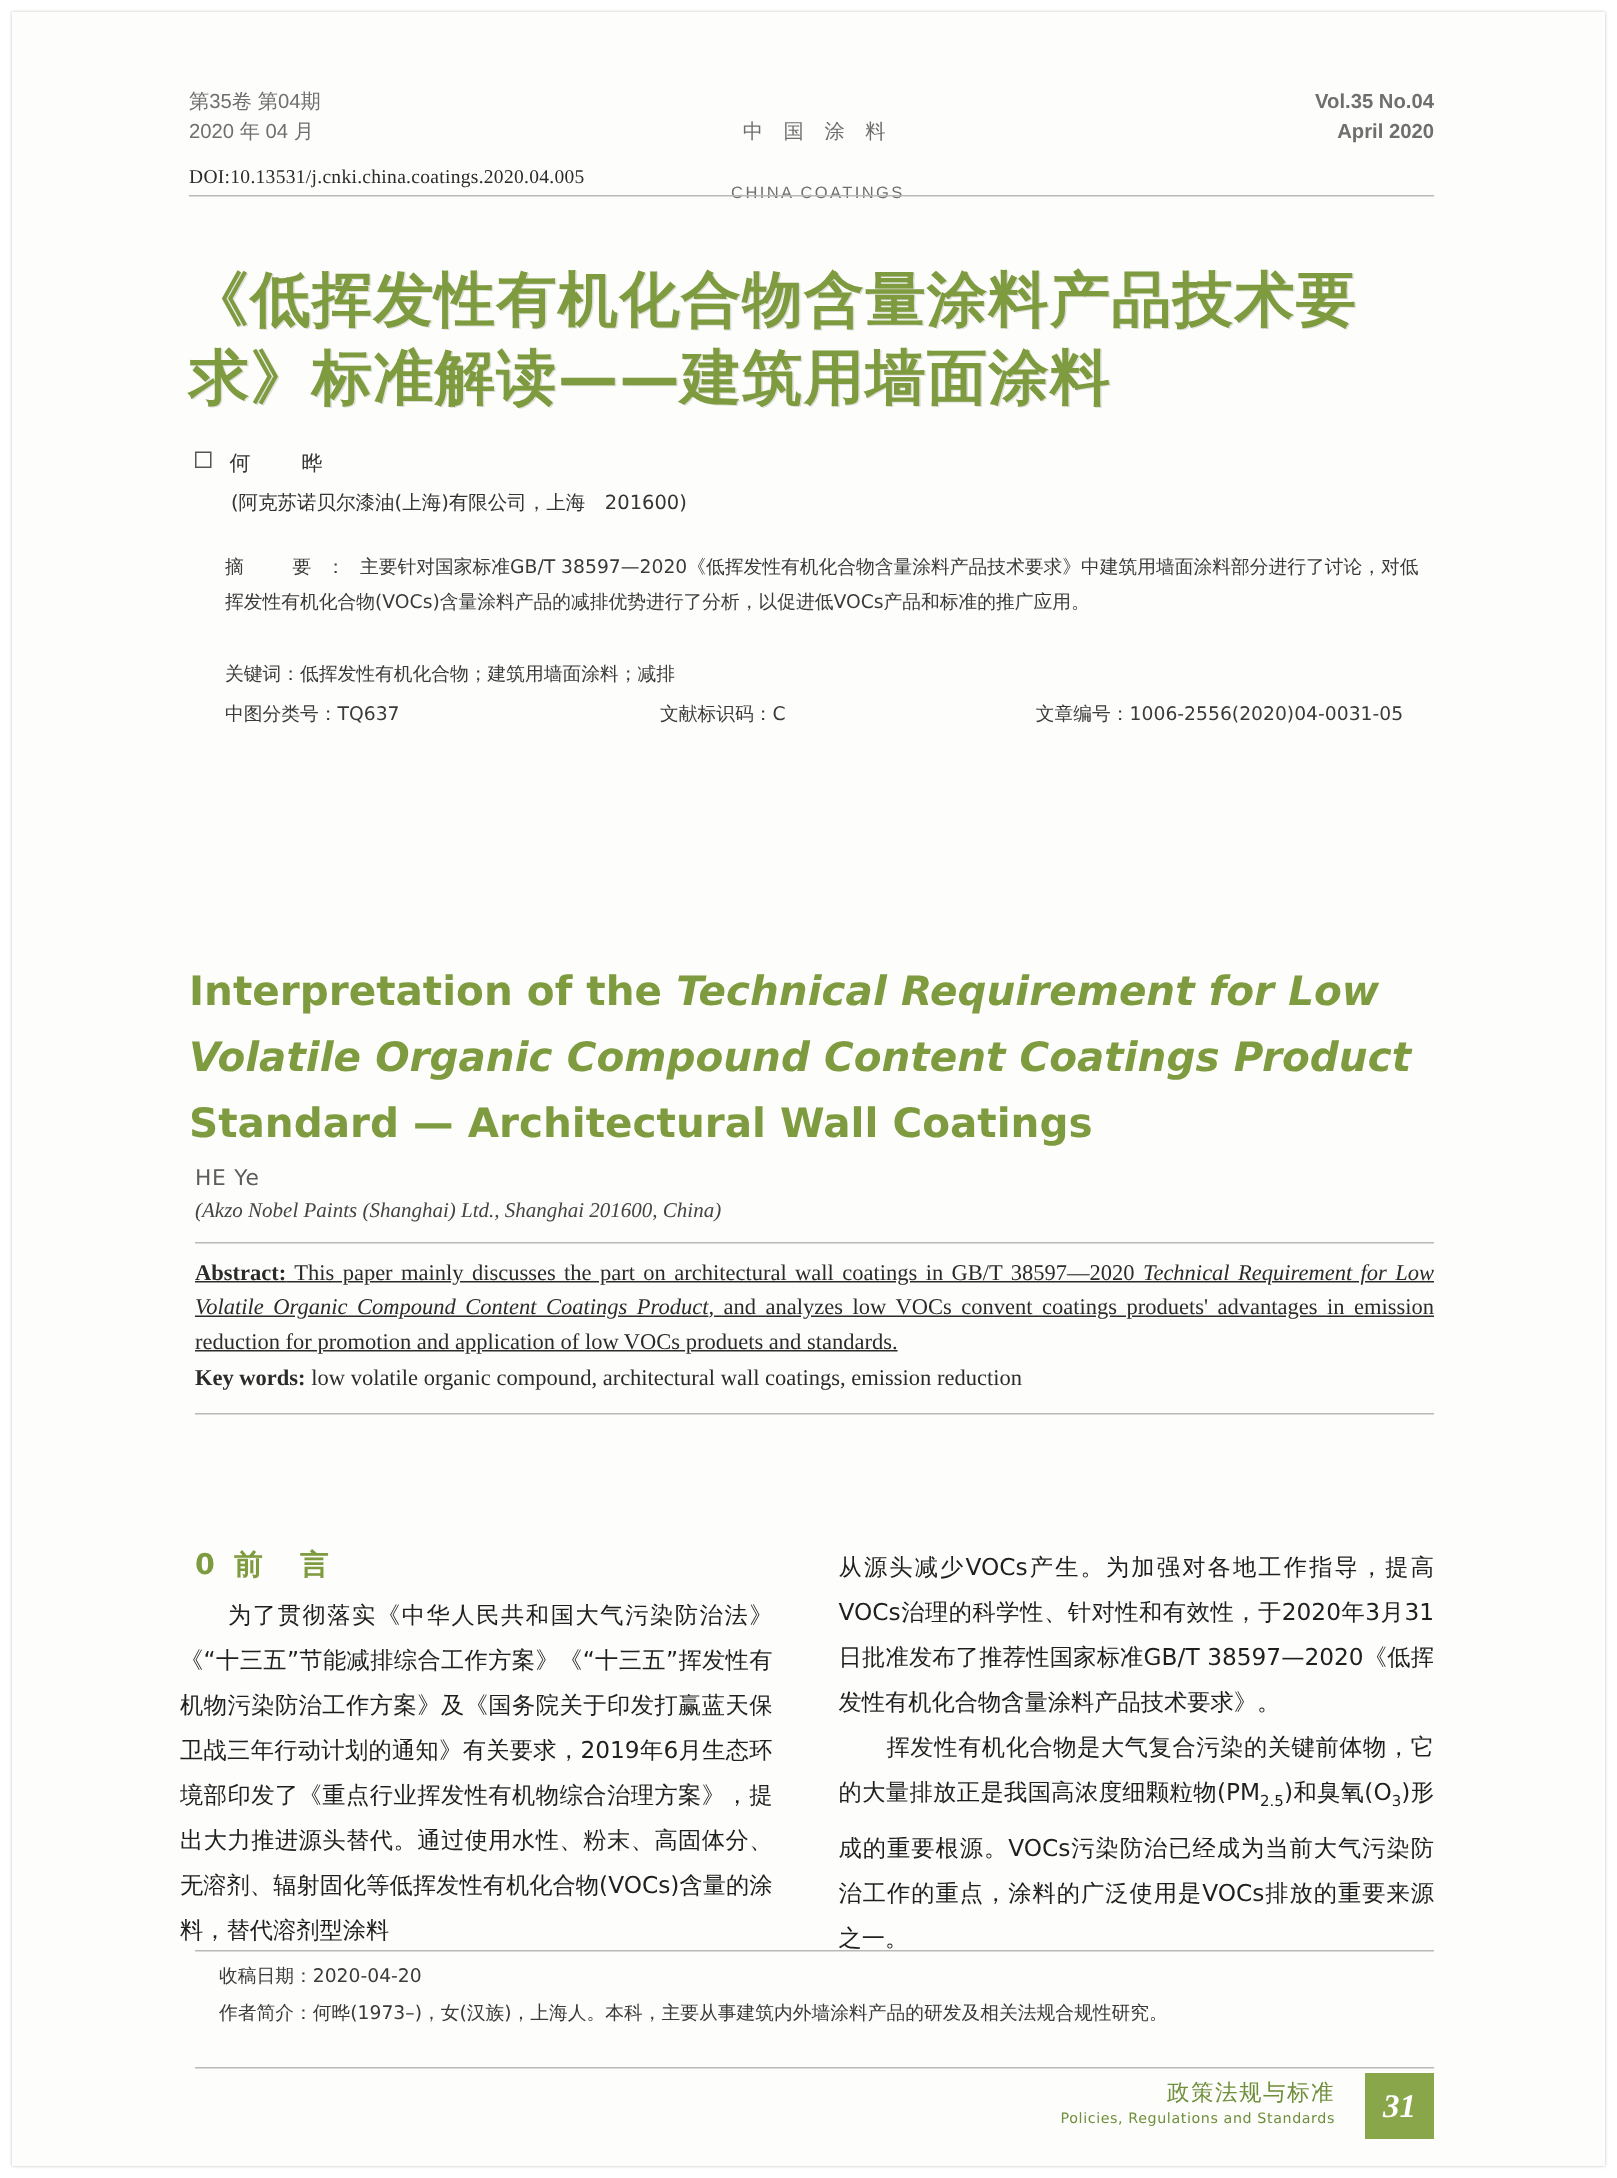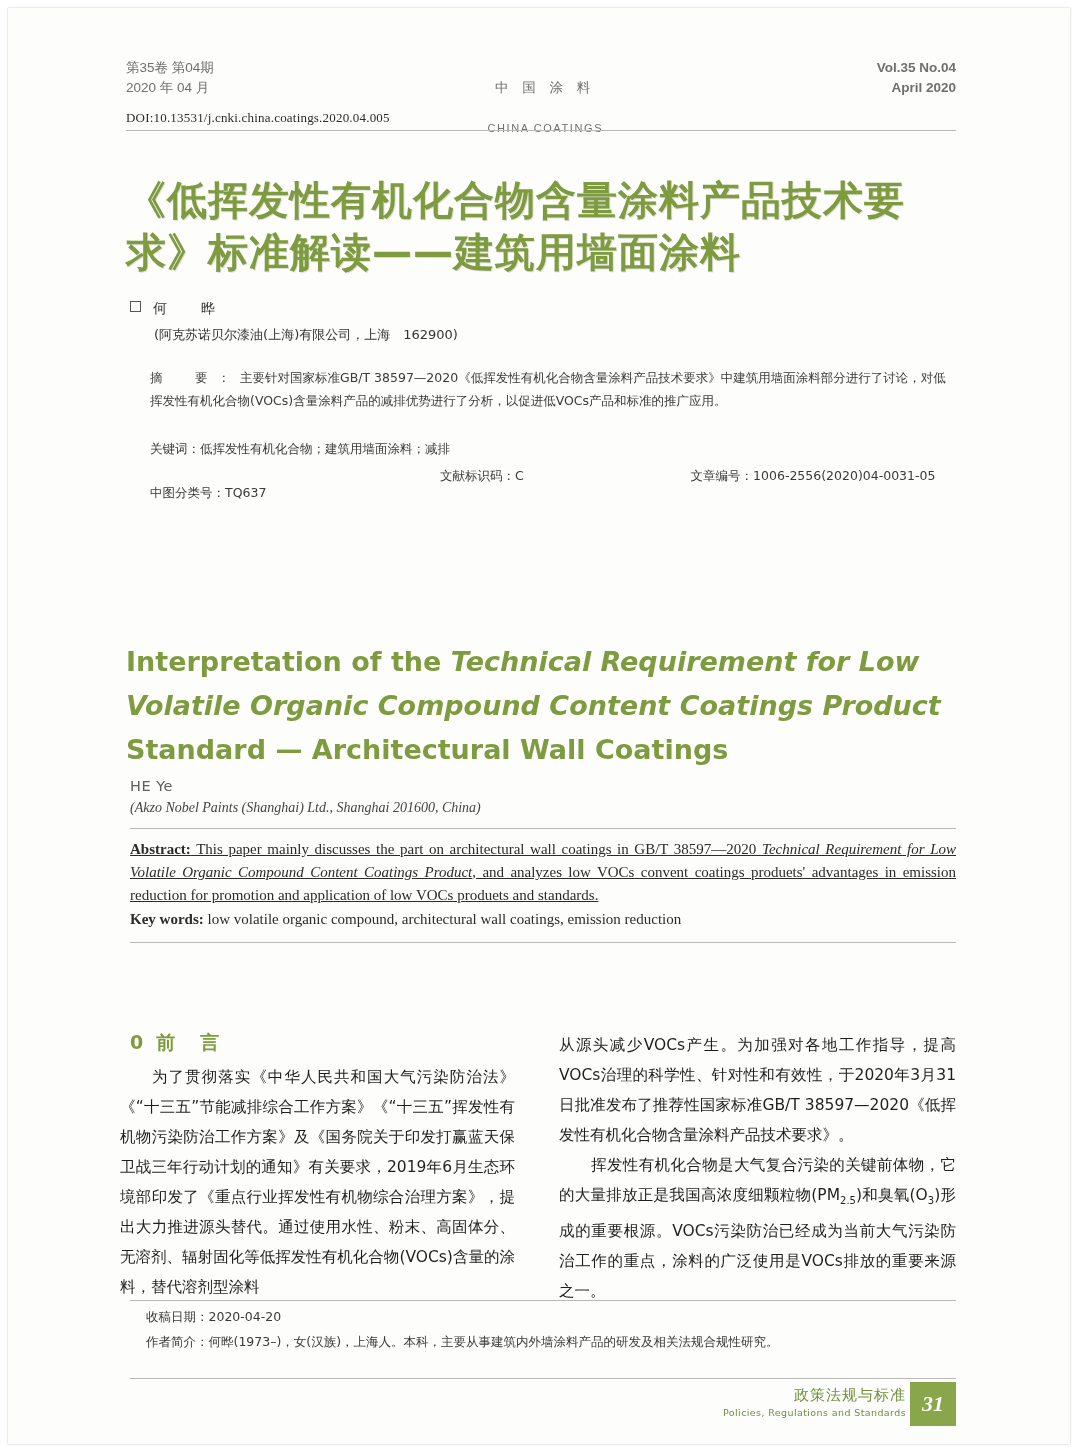--- a/index.html
+++ b/index.html
@@ -134,21 +134,21 @@
   .class-row {
     position: absolute;
     left: 142px;
     top: 460px;
     width: 806px;
     display: flex;
     font-family: "DejaVu Sans", sans-serif;
     font-size: 12.5px;
     color: #3a3a3a;
   }
-  .class-row .c1 { width: 290px; margin-top: 17px; }
+  .class-row .c1 { width: 290px; }
   .class-row .c2 { width: 230px; }
   .class-row .c3 { flex: 1; text-align: center; }
 
   
   .en-title {
     position: absolute;
     left: 118px;
     top: 632px;
     width: 840px;
     font-family: "DejaVu Sans", sans-serif;
@@ -292,21 +292,21 @@
     top: 1374px;
     width: 280px;
     height: 52px;
     display: flex;
     justify-content: flex-end;
     align-items: flex-start;
   }
   .footer .txt {
     text-align: right;
     padding-top: 4px;
-    padding-right: 4px;
+    padding-right: 20px;
     color: #6f8f3c;
     font-family: "DejaVu Sans", sans-serif;
   }
   .footer .txt .cn { font-size: 15px; letter-spacing: 1px; display: block; }
   .footer .txt .en { font-size: 9.5px; letter-spacing: 0.4px; display: block; margin-top: 2px; }
   .pagebox {
     width: 46px;
     height: 44px;
     background: #8aa64b;
     color: #fff;
@@ -336,21 +336,21 @@
 April 2020</div>
     </div>
     <div class="doi">DOI:10.13531/j.cnki.china.coatings.2020.04.005</div>
     <div class="rule-top"></div>
 
     <div class="cn-title">《低挥发性有机化合物含量涂料产品技术要求》标准解读——建筑用墙面涂料</div>
 
     <div class="cn-author">
       <span class="box"></span><span class="nm">何　晔</span>
     </div>
-    <div class="cn-affil">(阿克苏诺贝尔漆油(上海)有限公司，上海　162900)</div>
+    <div class="cn-affil">(阿克苏诺贝尔漆油(上海)有限公司，上海　201600)</div>
 
     <div class="abs-cn">
       <span class="lbl">摘　要：</span><span class="body">主要针对国家标准GB/T 38597—2020《低挥发性有机化合物含量涂料产品技术要求》中建筑用墙面涂料部分进行了讨论，对低挥发性有机化合物(VOCs)含量涂料产品的减排优势进行了分析，以促进低VOCs产品和标准的推广应用。</span>
     </div>
 
     <div class="kw-cn">
       <span>关键词：</span><span>低挥发性有机化合物；建筑用墙面涂料；减排</span>
     </div>
 
     <div class="class-row">

